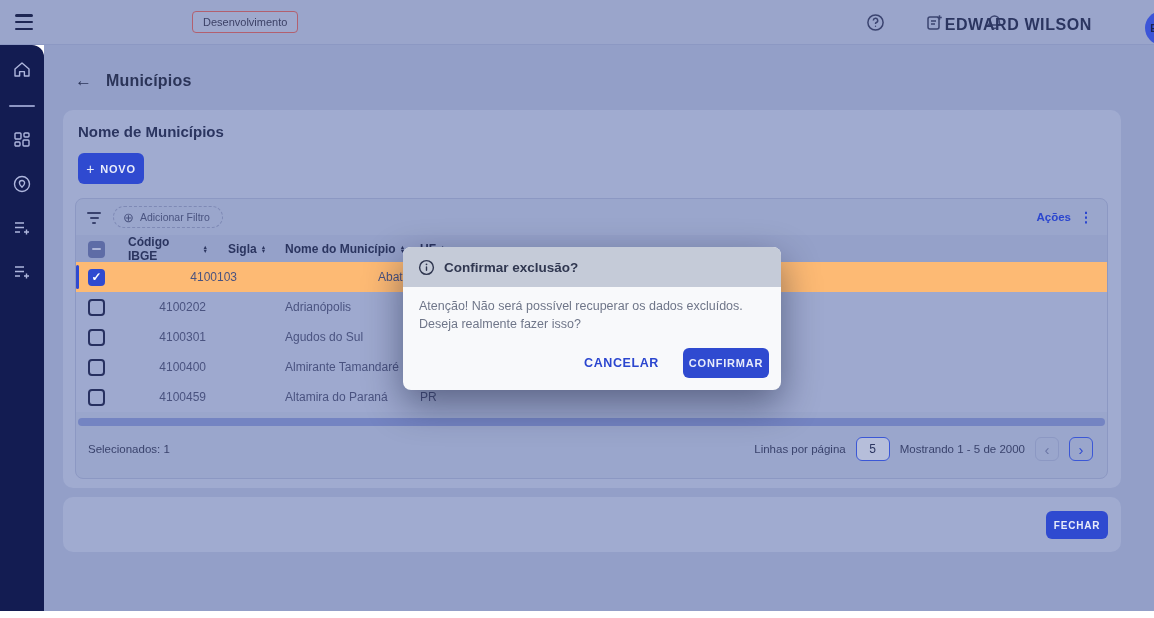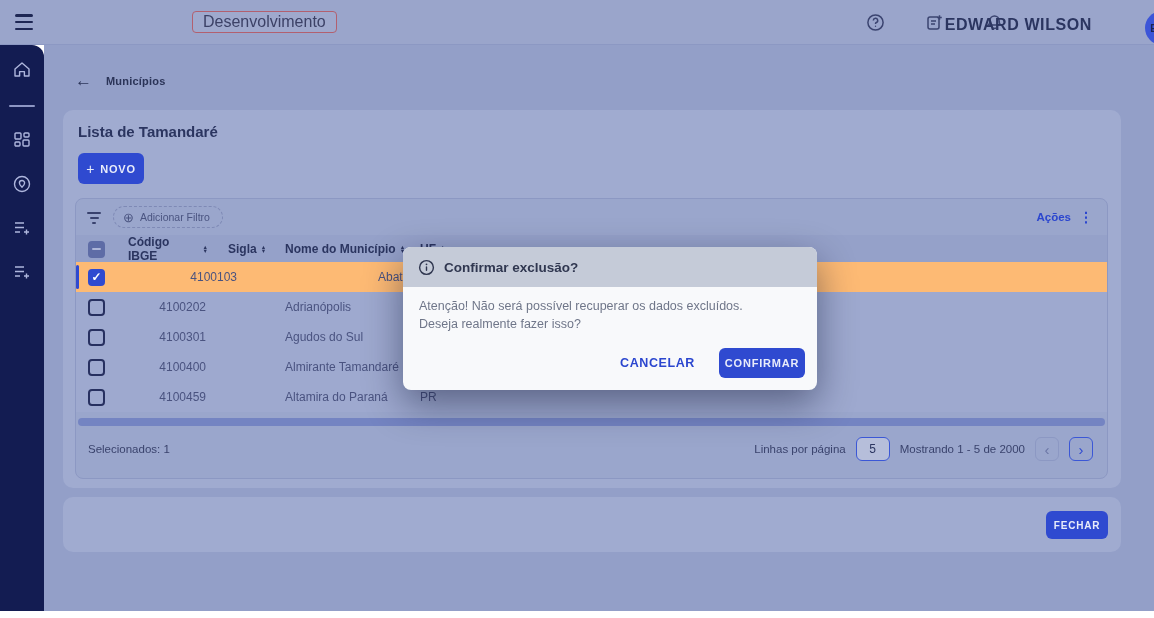--- a/index.html
+++ b/index.html
@@ -12,21 +12,21 @@
   .hamburger { position:absolute; left:15px; top:14px; width:18px; height:16px;
                display:flex; flex-direction:column; justify-content:space-between; cursor:pointer; }
   .hamburger span { display:block; height:2.5px; background:#1e2754; border-radius:2px; }
   .logo { position:absolute; left:48px; top:9px; display:flex; align-items:baseline;
           color:#1f2a5e; font-weight:bold; }
   .logo .mark { font-size:22px; letter-spacing:-1px; margin-right:7px; }
   .logo .word { font-size:19px; letter-spacing:2px; text-transform:uppercase; }
   .logo .dot  { color:#2f4ad0; font-size:22px; margin-left:1px; }
   .env-badge { position:absolute; left:192px; top:11px; height:22px; padding:0 10px;
                display:flex; align-items:center; border:1px solid #b2606f; border-radius:4px;
-               font-size:16px; color:#3c4166; background:rgba(255,255,255,0.05); }
+               font-size:11px; color:#3c4166; background:rgba(255,255,255,0.05); }
   .tb-icon { position:absolute; top:13px; width:19px; height:19px; cursor:pointer; }
   .tb-icon svg { width:19px; height:19px; stroke:#3b4470; fill:none; stroke-width:1.5; }
   .user-name { position:absolute; right:62px; top:16px; font-size:16px; font-weight:bold;
                color:#2b3560; letter-spacing:0.6px; }
   .avatar { position:absolute; left:1101px; top:11px; width:34px; height:34px; border-radius:50%;
             background:#3c55d8; display:flex; align-items:center; justify-content:center;
             font-size:10px; font-weight:bold; color:#1b2455; cursor:pointer;margin-left:44px; }
 
   
   .sidebar { position:absolute; left:0; top:45px; width:44px; height:566px; background:#131c52;
@@ -34,21 +34,21 @@
              padding-top:14px; z-index:1; }
   .side-icon { width:22px; height:22px; margin-bottom:22px; cursor:pointer; }
   .side-icon svg { width:22px; height:22px; stroke:#aeb6dd; fill:none; stroke-width:1.4; }
   .side-divider { width:26px; height:2px; background:#8d96c4; border-radius:2px; margin:2px 0 22px 0; }
 
   
   .content { position:absolute; left:44px; top:45px; width:1110px; height:566px; background:#939fc8; }
   .page-head { position:absolute; left:31px; top:26px; display:flex; align-items:center;
                color:#2b3458; }
   .back-arrow { font-size:17px; cursor:pointer; margin-right:14px; color:#2b3458; }
-  .page-title { font-size:11px; font-weight:bold; letter-spacing:0.2px; }
+  .page-title { font-size:16px; font-weight:bold; letter-spacing:0.2px; }
 
   .card { position:absolute; background:#a0abd0; border-radius:10px; }
   .card-main { left:19px; top:65px; width:1058px; height:378px; }
   .card-title { position:absolute; left:15px; top:13px; font-size:15px; font-weight:bold; color:#2b3560; }
   .btn { display:flex; align-items:center; justify-content:center; border:none; border-radius:6px;
          background:#2f4ad0; color:#e8ecfa; font-family:"Liberation Sans",sans-serif;
          font-weight:bold; letter-spacing:0.8px; cursor:pointer; }
   .btn-novo { position:absolute; left:15px; top:43px; width:66px; height:31px; font-size:11px; }
   .btn-novo .plus { font-size:14px; font-weight:normal; margin-right:5px; }
 
@@ -96,21 +96,21 @@
              font-size:12px; color:#2b3560; cursor:pointer; }
   .page-btn { width:24px; height:24px; border-radius:6px; display:flex; align-items:center;
               justify-content:center; font-size:15px; cursor:pointer; background:transparent; }
   .page-btn.prev { border:1px solid #8c98c3; color:#6b76a5; }
   .page-btn.next { border:1.5px solid #3b57d6; color:#2f4ad0; }
 
   .card-bottom { left:19px; top:452px; width:1058px; height:55px; }
   .btn-fechar { position:absolute; right:13px; top:14px; width:62px; height:28px; font-size:10px; }
 
   
-  .modal { position:absolute; left:403px; top:247px; width:414px; border-radius:8px; z-index:5;
+  .modal { position:absolute; left:403px; top:247px; width:378px; border-radius:8px; z-index:5;
            box-shadow:0 14px 38px rgba(5,10,40,0.45); background:#f8f9fb; overflow:hidden; }
   .modal-header { height:40px; background:#c5cbd8; display:flex; align-items:center; gap:9px;
                   padding:0 15px; }
   .modal-header svg { width:17px; height:17px; }
   .modal-title { font-size:13.5px; font-weight:bold; color:#303750; }
   .modal-body { padding:11px 32px 0 16px; font-size:12.5px; color:#6f7689; line-height:1.42; }
   .modal-footer { display:flex; align-items:center; justify-content:flex-end; gap:18px;
                   padding:14px 12px 12px 12px; }
   .btn-cancel { background:none; border:none; color:#2b46cf; font-weight:bold; font-size:12.5px;
                 letter-spacing:0.6px; cursor:pointer; font-family:"Liberation Sans",sans-serif; }
@@ -188,21 +188,21 @@
     </div>
   </div>
 
   <div class="content">
     <div class="page-head">
       <span class="back-arrow">←</span>
       <span class="page-title">Municípios</span>
     </div>
 
     <div class="card card-main">
-      <div class="card-title">Lista de Tamandaré</div>
+      <div class="card-title">Nome de Municípios</div>
       <button class="btn btn-novo">
         <span class="plus">+</span>
         <span>NOVO</span>
       </button>
 
       <div class="panel">
         <div class="toolbar">
           <div class="funnel">
               <span class="f1"></span>
               <span class="f2"></span>

